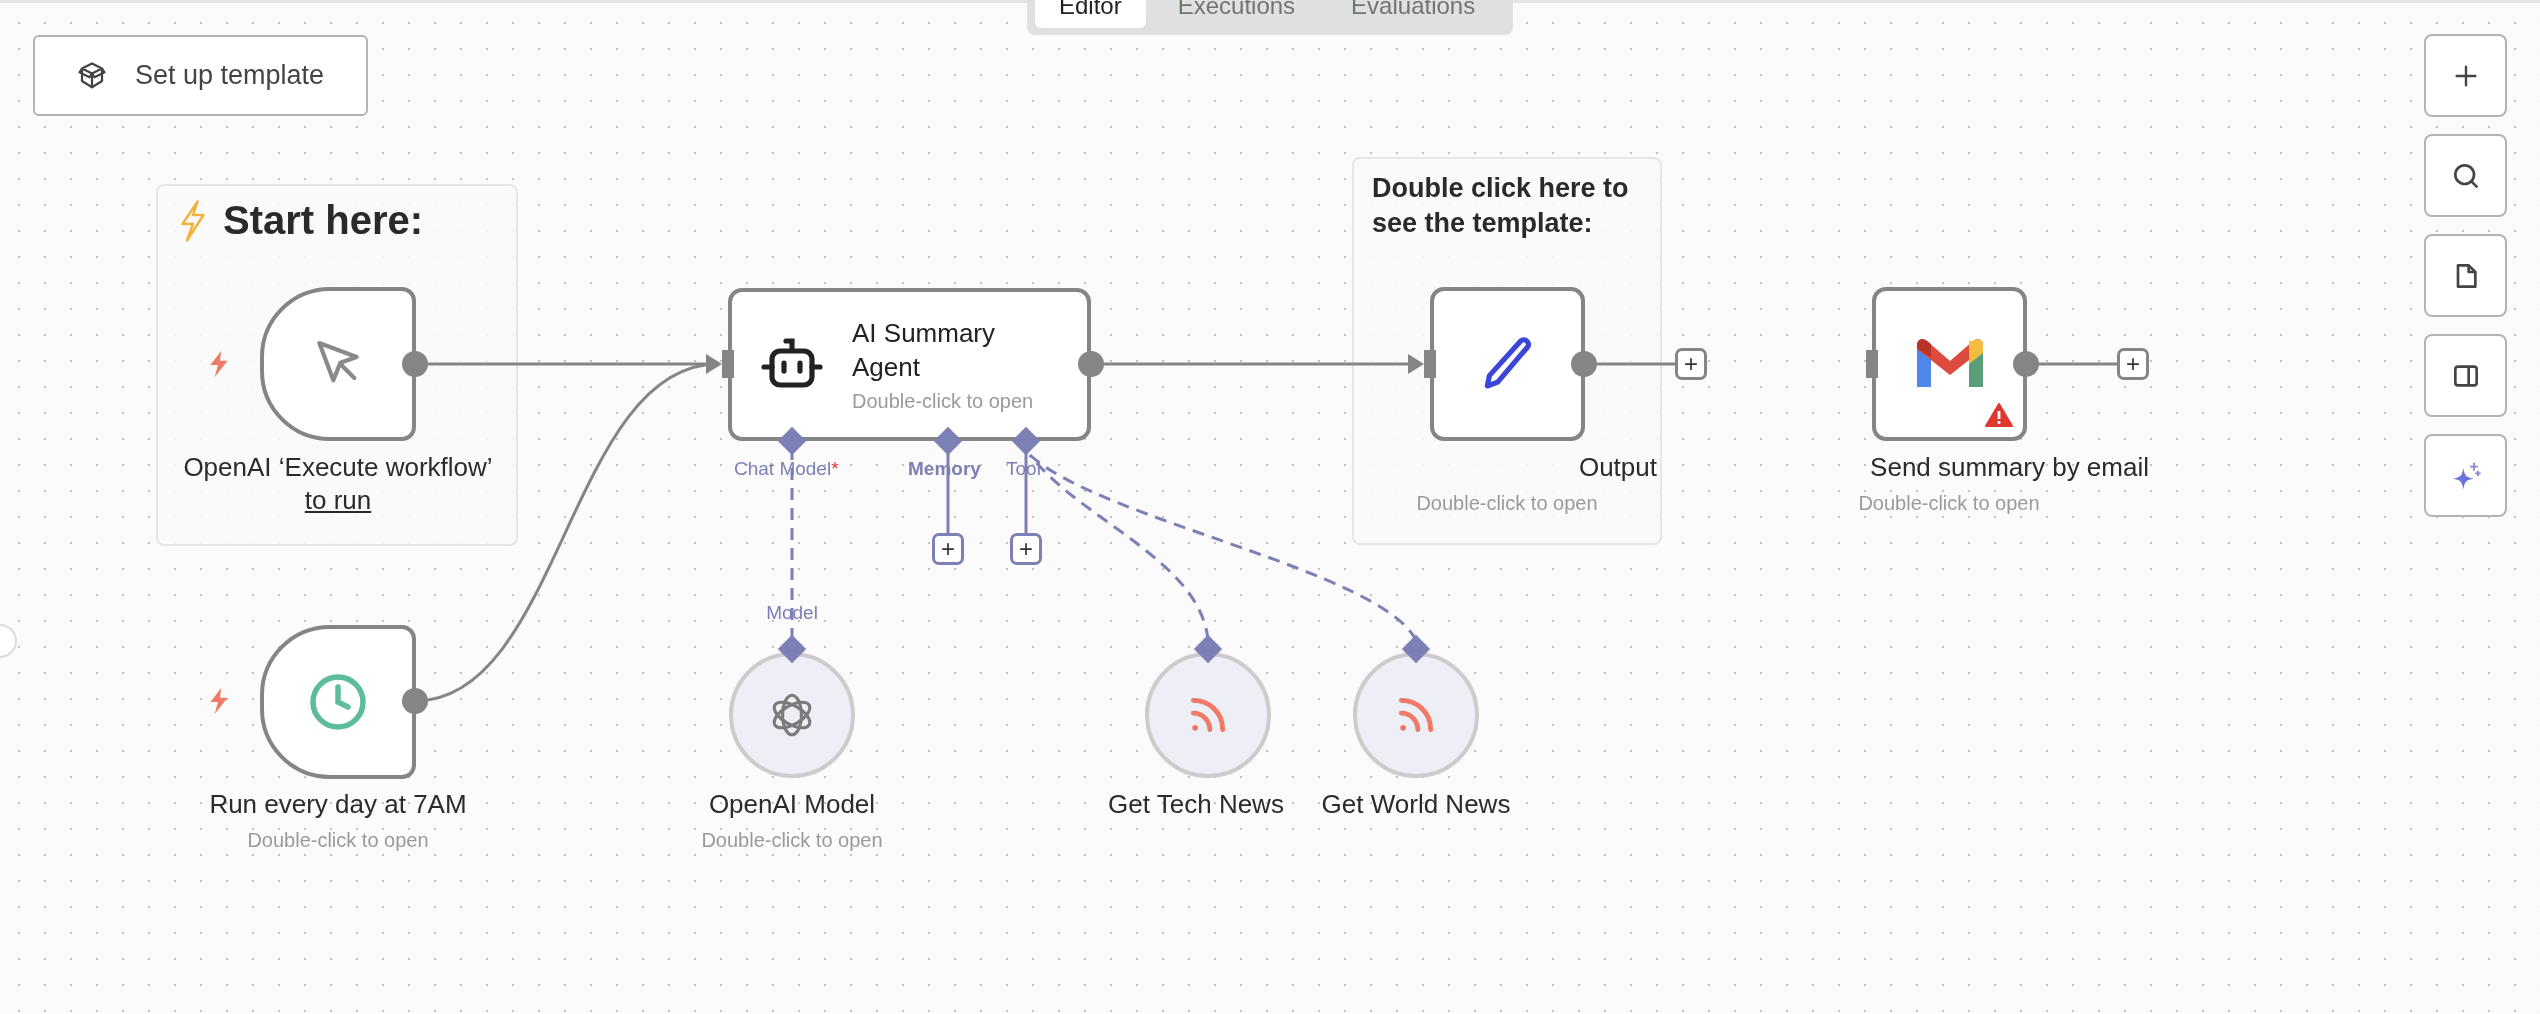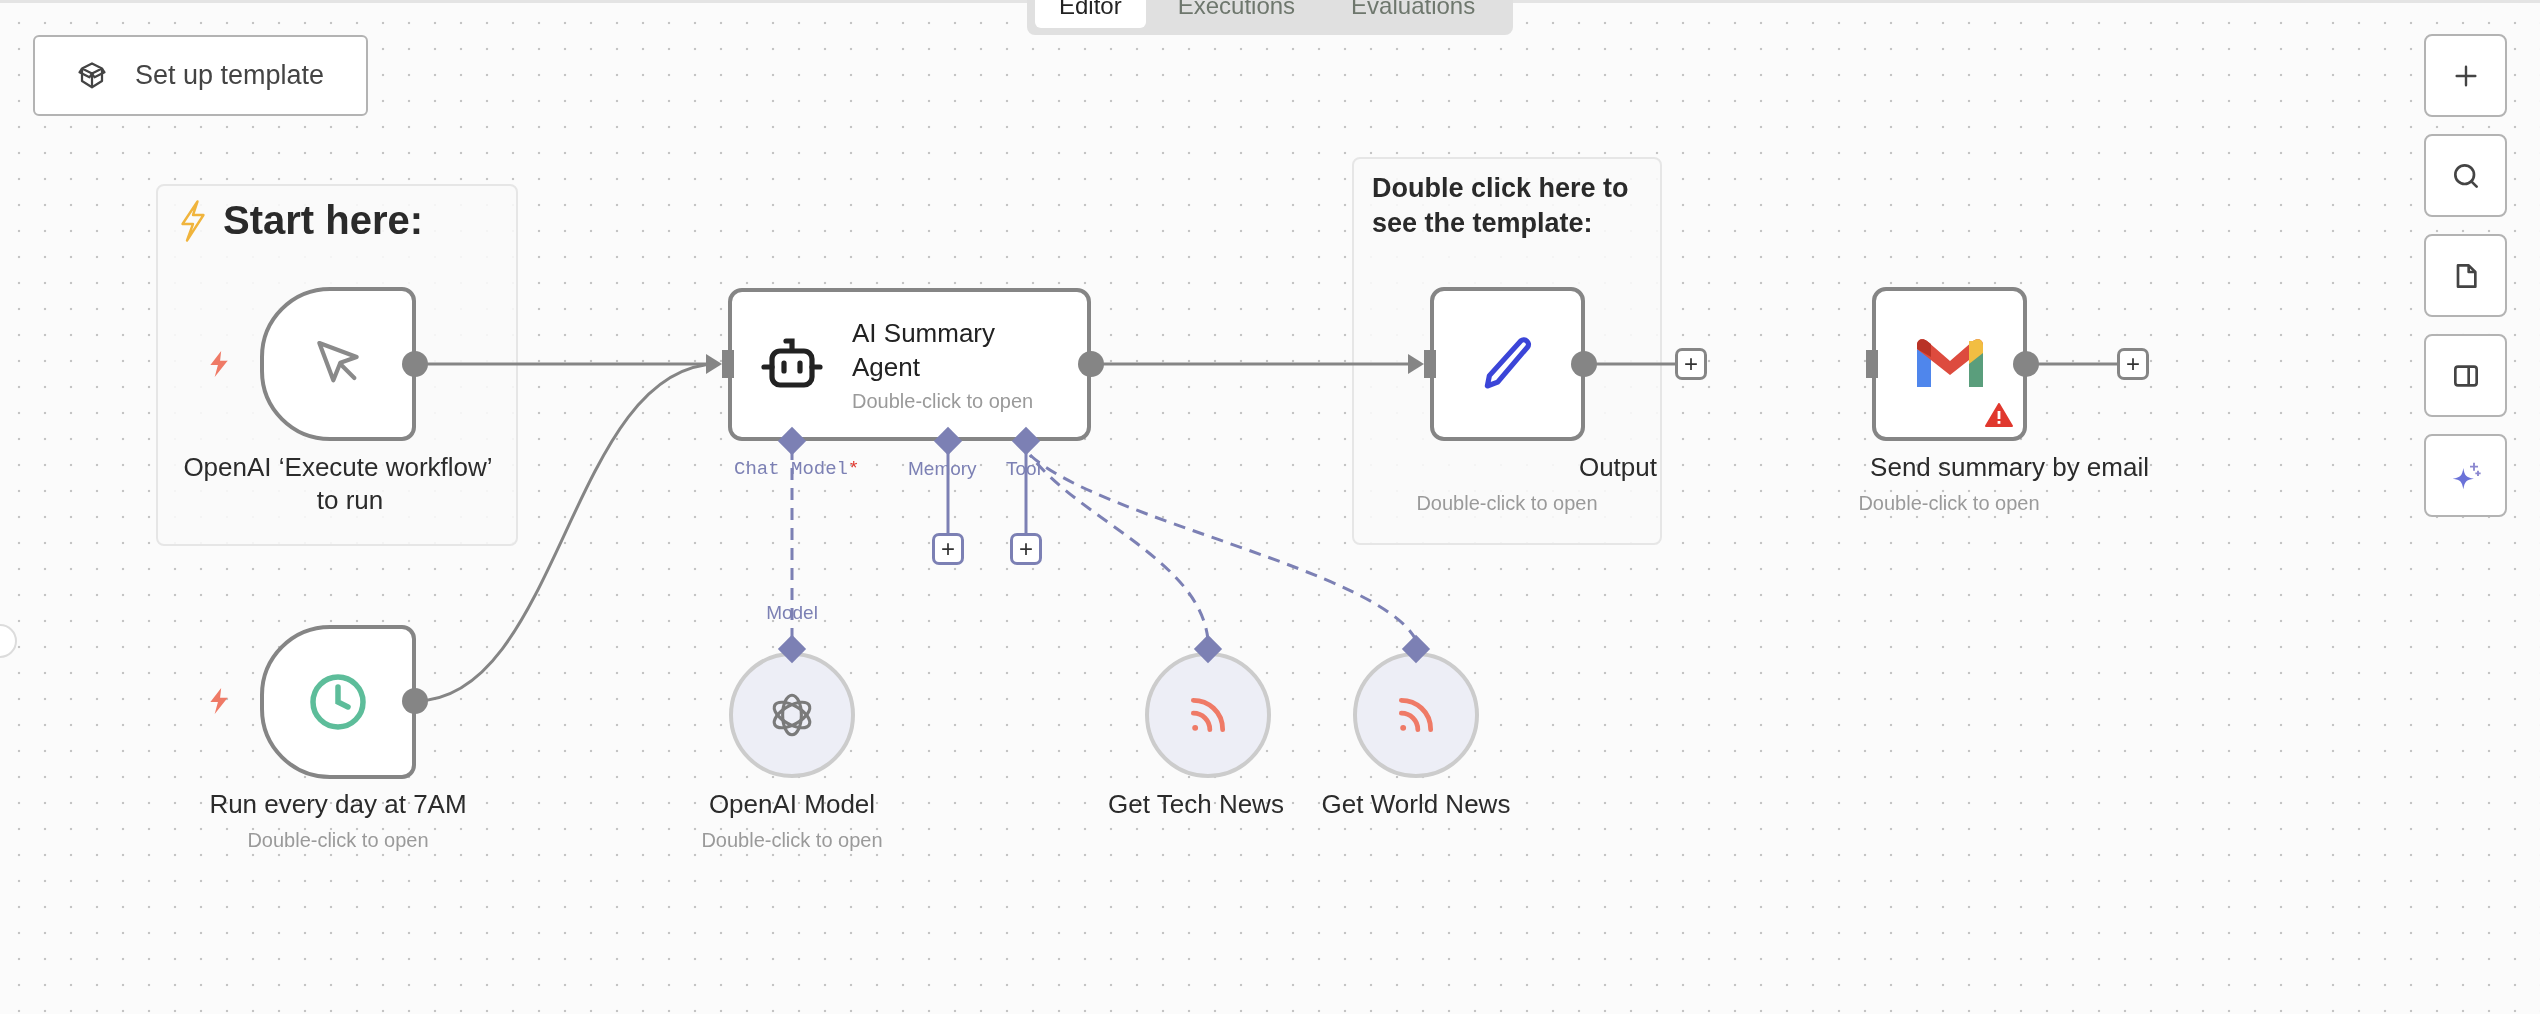--- a/index.html
+++ b/index.html
@@ -100,21 +100,21 @@
   <path d="M12 1 L2 14 L9 14 L6 25 L18 10 L11 10 Z" fill="#ef7a66"></path>
 </svg>
 <div class="node trigger" style="left:260px; top:287px; width:156px; height:154px;">
   <svg class="node-icon" width="56" height="56" viewBox="0 0 24 24" fill="none" stroke="#8a8a8a" stroke-width="1.8" stroke-linejoin="round" stroke-linecap="round">
     <path d="M4 3 L20 9 L13 11.5 L10 19 Z"></path>
       <path d="M13 12 L19 18"></path>
   </svg>
 </div>
 <div class="handle-out" style="left:402px; top:351px;"></div>
 <div class="node-label" style="left:170px; top:451px; width:336px;">OpenAI ‘Execute workflow’</div>
-<div class="node-label" style="left:182px; top:484px; width:336px;">to run</div>
+<div class="node-label" style="left:170px; top:484px; width:336px;text-decoration:underline;">to run</div>
 
 <svg class="bolt" style="left:208px; top:687px;" width="22" height="28" viewBox="0 0 20 26">
   <path d="M12 1 L2 14 L9 14 L6 25 L18 10 L11 10 Z" fill="#ef7a66"></path>
 </svg>
 <div class="node trigger" style="left:260px; top:625px; width:156px; height:154px;">
   <svg class="node-icon" width="60" height="60" viewBox="0 0 24 24" fill="none" stroke="#5dbd9a" stroke-width="2.2" stroke-linecap="round">
     <circle cx="12" cy="12" r="10"></circle>
       <path d="M12 6 L12 12 L16 14"></path>
   </svg>
 </div>
@@ -131,24 +131,24 @@
   </svg>
   <div style="position:absolute; left:120px; top:26px; font-size:26px; color:#222;">AI Summary</div>
   <div style="position:absolute; left:120px; top:60px; font-size:26px; color:#222;">Agent</div>
   <div style="position:absolute; left:120px; top:98px; font-size:20px; color:#9a9a9a;">Double-click to open</div>
 </div>
 <div class="handle-in" style="left:722px; top:350px;"></div>
 <div class="handle-out" style="left:1078px; top:351px;"></div>
 <div class="diamond" style="left:782px; top:431px;"></div>
 <div class="diamond" style="left:938px; top:431px;"></div>
 <div class="diamond" style="left:1016px; top:431px;"></div>
-<div class="port-label" style="left:734px; top:458px;font-family:Liberation Mono, monospace;">
+<div class="port-label" style="left:734px; top:458px;">
   <span>Chat Model</span><span style="color:#e0382e;">*</span>
 </div>
-<div class="port-label" style="left:908px; top:458px;">Memory</div>
+<div class="port-label" style="left:908px; top:458px;font-weight:bold;">Memory</div>
 <div class="port-label" style="left:1006px; top:458px;">Tool</div>
 <div class="plus-box" style="left:932px; top:533px;">+</div>
 <div class="plus-box" style="left:1010px; top:533px;">+</div>
 
 <div class="node" style="left:1430px; top:287px; width:155px; height:154px;">
   <svg class="node-icon" width="62" height="62" viewBox="0 0 24 24" fill="none" stroke="#3b45d8" stroke-width="2" stroke-linejoin="round">
     <path d="M17 3 C18.5 1.8 20.8 3.8 19.6 5.4 L8 19 L4 20.5 L4.8 16.5 Z"></path>
   </svg>
 </div>
 <div class="handle-in" style="left:1424px; top:350px;"></div>

